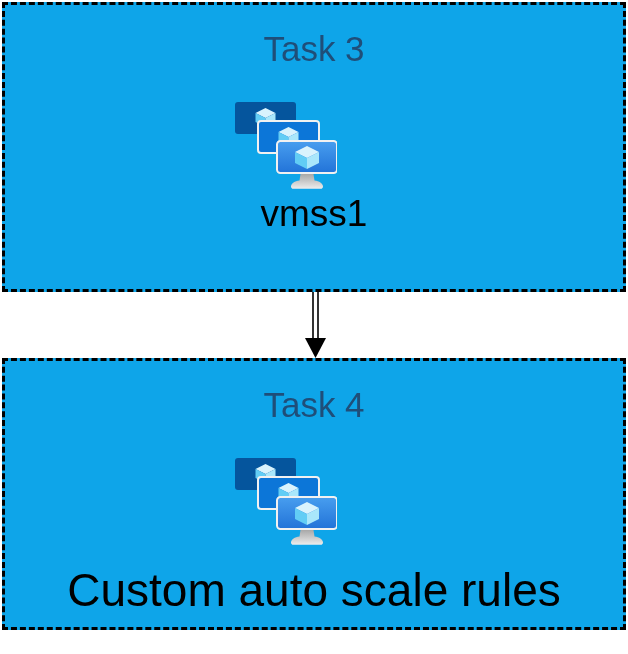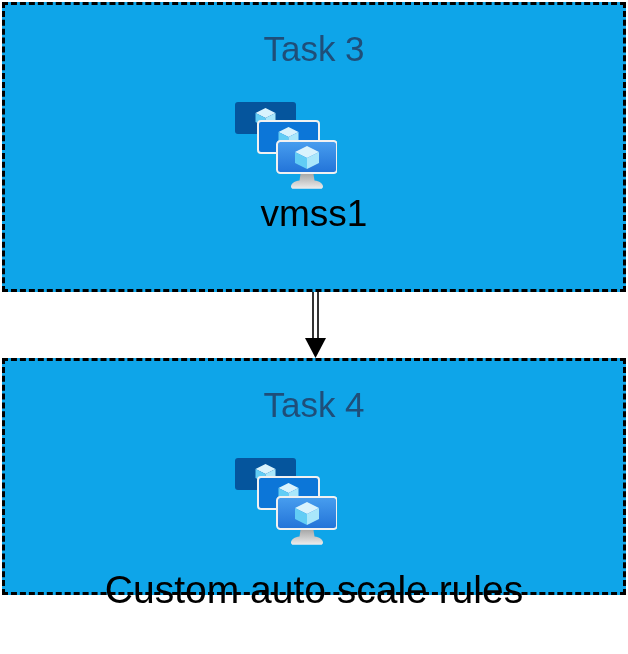--- a/index.html
+++ b/index.html
@@ -5,33 +5,33 @@
   html,body{margin:0;padding:0;background:#ffffff;}
   #canvas{
     position:relative;width:628px;height:654px;background:#ffffff;overflow:hidden;
     font-family:"Liberation Sans","DejaVu Sans",sans-serif;
   }
   .task-box{
     position:absolute;left:2px;width:624px;box-sizing:border-box;
     background:#0ea5e9;border:3px dashed #000000;
   }
   #box-task3{top:2px;height:290px;}
-  #box-task4{top:358px;height:237px;}
+  #box-task4{top:358px;height:272px;}
   .box-title{
     position:absolute;top:24px;left:0;width:100%;text-align:center;
     font-size:35px;line-height:40px;color:#1f4e79;
   }
   .icon-wrap{
     position:absolute;top:97px;left:calc(50% - 79px);width:102px;height:87px;
   }
   .box-lines{
     position:absolute;left:0;width:100%;text-align:center;color:#000000;
   }
   #box-task3 .box-lines{top:188px;font-size:37px;line-height:42px;}
-  #box-task4 .box-lines{top:208px;font-size:39px;line-height:42px;}
+  #box-task4 .box-lines{top:208px;font-size:46px;line-height:42px;}
   #connector{
     position:absolute;left:302px;top:292px;width:27px;height:66px;
   }
   .hidden-defs{position:absolute;width:0;height:0;overflow:hidden;}
 </style>
 </head>
 <body>
 
 <svg class="hidden-defs" aria-hidden="true">
   <defs>

